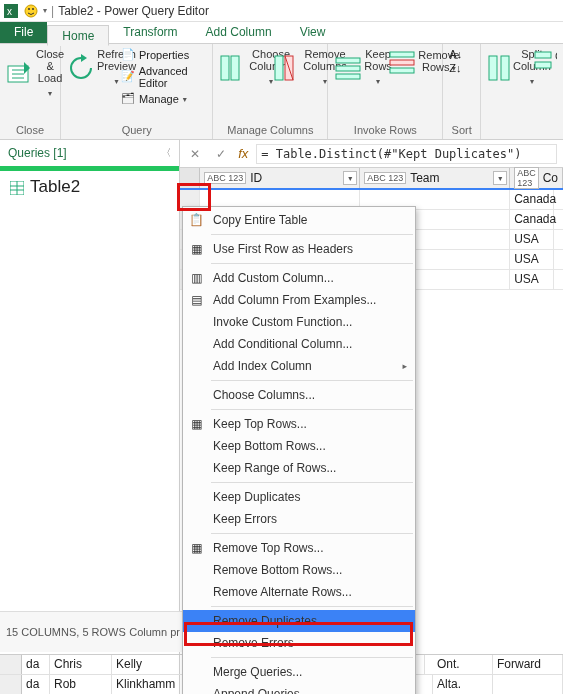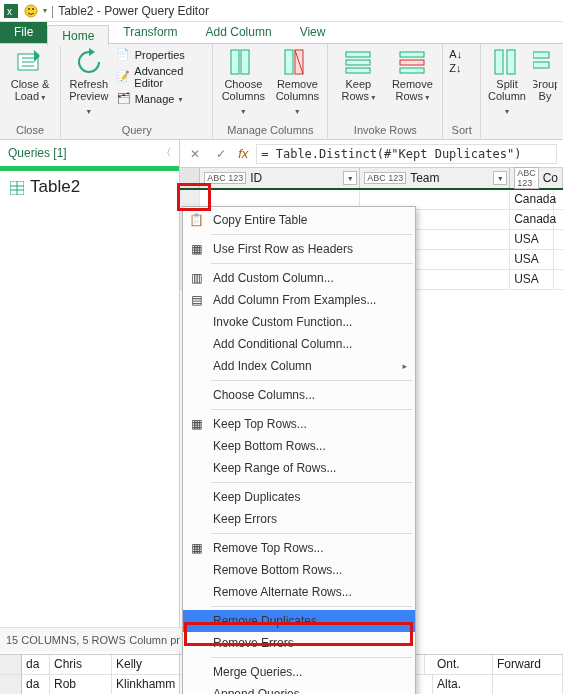--- a/index.html
+++ b/index.html
@@ -12,21 +12,21 @@
   
   .tabs { height: 22px; display: flex; align-items: stretch; border-bottom: 1px solid #d0d0d0; background:#fff;}
   .tab { padding: 3px 14px; font-size: 12px; color: #217346; cursor: default; }
   .tab.file { background: #217346; color: #fff; }
   .tab.active { background: #f3f3f3; border: 1px solid #d0d0d0; border-bottom: 1px solid #f3f3f3; position:relative; top:3px; color:#217346; }
   
   .ribbon { background: #f3f3f3; border-bottom: 1px solid #d0d0d0; height: 96px; display: flex; }
   .group { border-right: 1px solid #d8d8d8; padding: 4px 6px 2px; display: flex; flex-direction: column; justify-content: space-between; }
   .group-label { text-align: center; font-size: 11px; color: #666; padding: 1px 0; }
   .group-body { display: flex; gap: 6px; align-items: flex-start; flex: 1; }
-  .big-btn { display: flex; flex-direction: column; align-items: center; width: 48px; font-size: 11px; color: #333; gap: 2px; cursor: default;}
+  .big-btn { display: flex; flex-direction: row; align-items: center; width: 48px; font-size: 11px; color: #333; gap: 2px; cursor: default;}
   .big-btn .glyph { width: 28px; height: 28px; }
   .big-btn .cap { text-align: center; line-height: 12px; }
   .big-btn .drop::after { content: " ▾"; font-size: 8px; color:#555;}
   .smallstack { display: flex; flex-direction: column; gap: 3px; font-size: 11px; }
   .smallstack div { display:flex; align-items:center; gap:4px; cursor:default;}
   .smallstack .ico { width:14px; height:14px; display:inline-block;}
   .truncate-right .big-btn{width:40px;}
   
   .main { position:absolute; top:140px; left:0; right:0; bottom:0; display:flex; }
   .queries { width: 186px; background: #fff; border-right: 1px solid #d0d0d0; position:relative;}
@@ -34,31 +34,31 @@
   .queries-hdr .chev{color:#666; font-size:10px;}
   .query-item { padding:6px 10px; display:flex; gap:6px; align-items:center; font-size:17px;}
   .query-item .qico{width:14px;height:14px;}
   
   .content { flex:1; display:flex; flex-direction:column; }
   .fxbar { height:28px; border-bottom:1px solid #d0d0d0; display:flex; align-items:center; gap:8px; padding:0 6px; }
   .fxbar .btn{width:18px;height:18px; color:#888; display:flex;align-items:center;justify-content:center;}
   .fxbar .fx{ font-style: italic; color:#a16207; font-size:13px;}
   .fxbar .formula { flex:1; font-family: Consolas, monospace; font-size:12px; color:#333; border:1px solid #e0e0e0; padding:2px 4px; background:#fff;}
   
-  .gridhdr { height:22px; background:#f0f0f0; border-bottom:2px solid #14532d; display:flex; position:relative;}
+  .gridhdr { height:22px; background:#f0f0f0; border-bottom:2px solid #3b82f6; display:flex; position:relative;}
   .gridhdr .rowcorner{ width:20px; border-right:1px solid #c6c6c6; background:#e6e6e6;}
   .colhdr { border-right:1px solid #c6c6c6; display:flex; align-items:center; padding:0 4px; gap:4px; font-size:12px; position:relative;}
   .colhdr .dticon{font-size:9px; color:#555; border:1px solid #bbb; padding:0 2px; background:#fff;}
   .colhdr .dd{ position:absolute; right:2px; top:3px; width:14px;height:14px; border:1px solid #bbb; background:#fff; font-size:8px; display:flex;align-items:center;justify-content:center; color:#555;}
   .griddata { position:relative; }
   .rrow{ height:20px; display:flex; border-bottom:1px solid #e5e5e5;}
   .rrow .cell{ border-right:1px solid #e5e5e5; padding:2px 4px; font-size:12px;}
   .rrow .cell.co{ width:44px;}
   
-  .status{ position:absolute; left:0; bottom:42px; width:186px; font-size:11px; color:#555; padding:6px 6px; border-top:1px solid #ddd; background:#f7f7f7; display:flex; justify-content:space-between;}
+  .status{ position:absolute; left:0; bottom:42px; width:186px; font-size:11px; color:#555; padding:14px 6px; border-top:1px solid #ddd; background:#f7f7f7; display:flex; justify-content:space-between;}
   .btmrows{position:absolute; left:0; right:0; bottom:0; height:40px; border-top:1px solid #ccc;}
   .btmrows .r{height:20px; display:flex; border-bottom:1px solid #e0e0e0; font-size:12px;}
   .btmrows .c{border-right:1px solid #e0e0e0; padding:2px 4px; overflow:hidden;}
   .btmrows .c.idx{width:22px; background:#eee; text-align:center; color:#666; border-right:1px solid #c6c6c6;}
   
   .ctxmenu { position:absolute; left:182px; top:206px; width:234px; background:#fcfcfc; border:1px solid #b6b6b6; box-shadow:2px 3px 6px rgba(0,0,0,.25); z-index:50; padding:2px 0;}
   .ctxmenu .mi{ display:flex; align-items:center; height:22px; padding:0 8px 0 30px; font-size:12px; color:#333; position:relative; cursor:default;}
   .ctxmenu .mi .mico{position:absolute; left:6px; width:16px; height:16px; display:flex; align-items:center; justify-content:center;}
   .ctxmenu .sep{ height:1px; background:#dcdcdc; margin:3px 2px 3px 28px;}
   .ctxmenu .mi.hover{ background:#3b82f6;}

